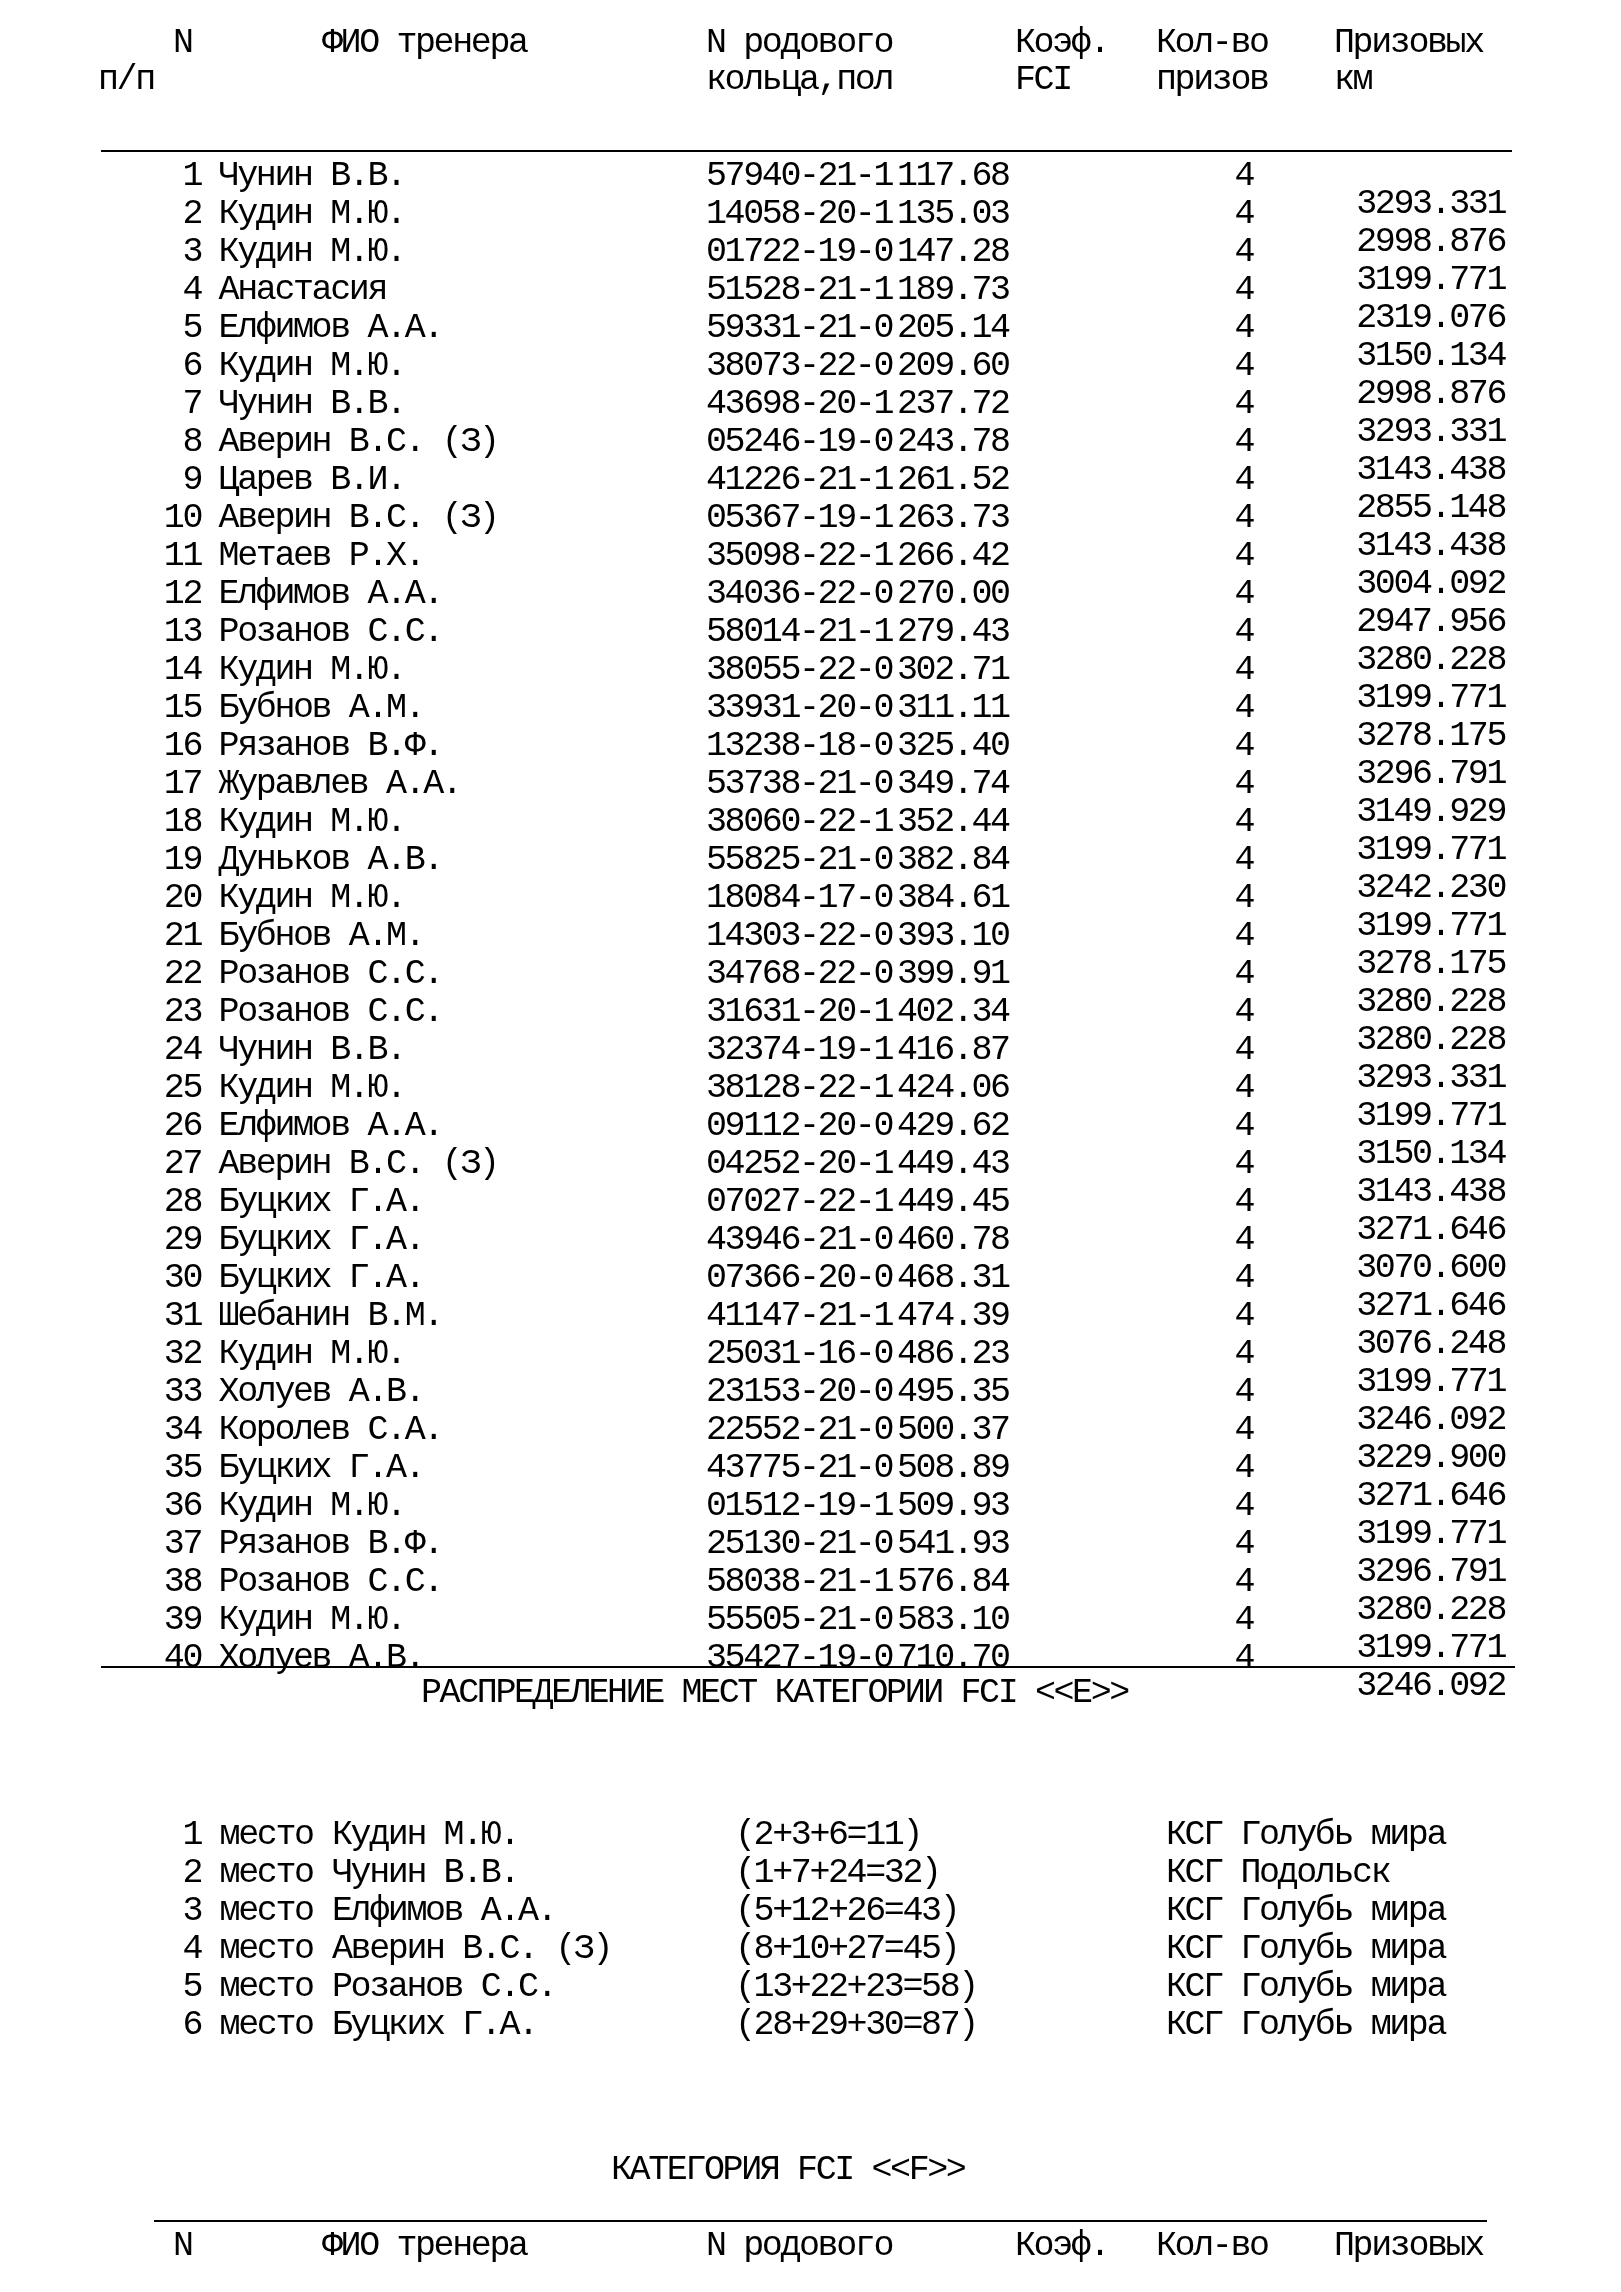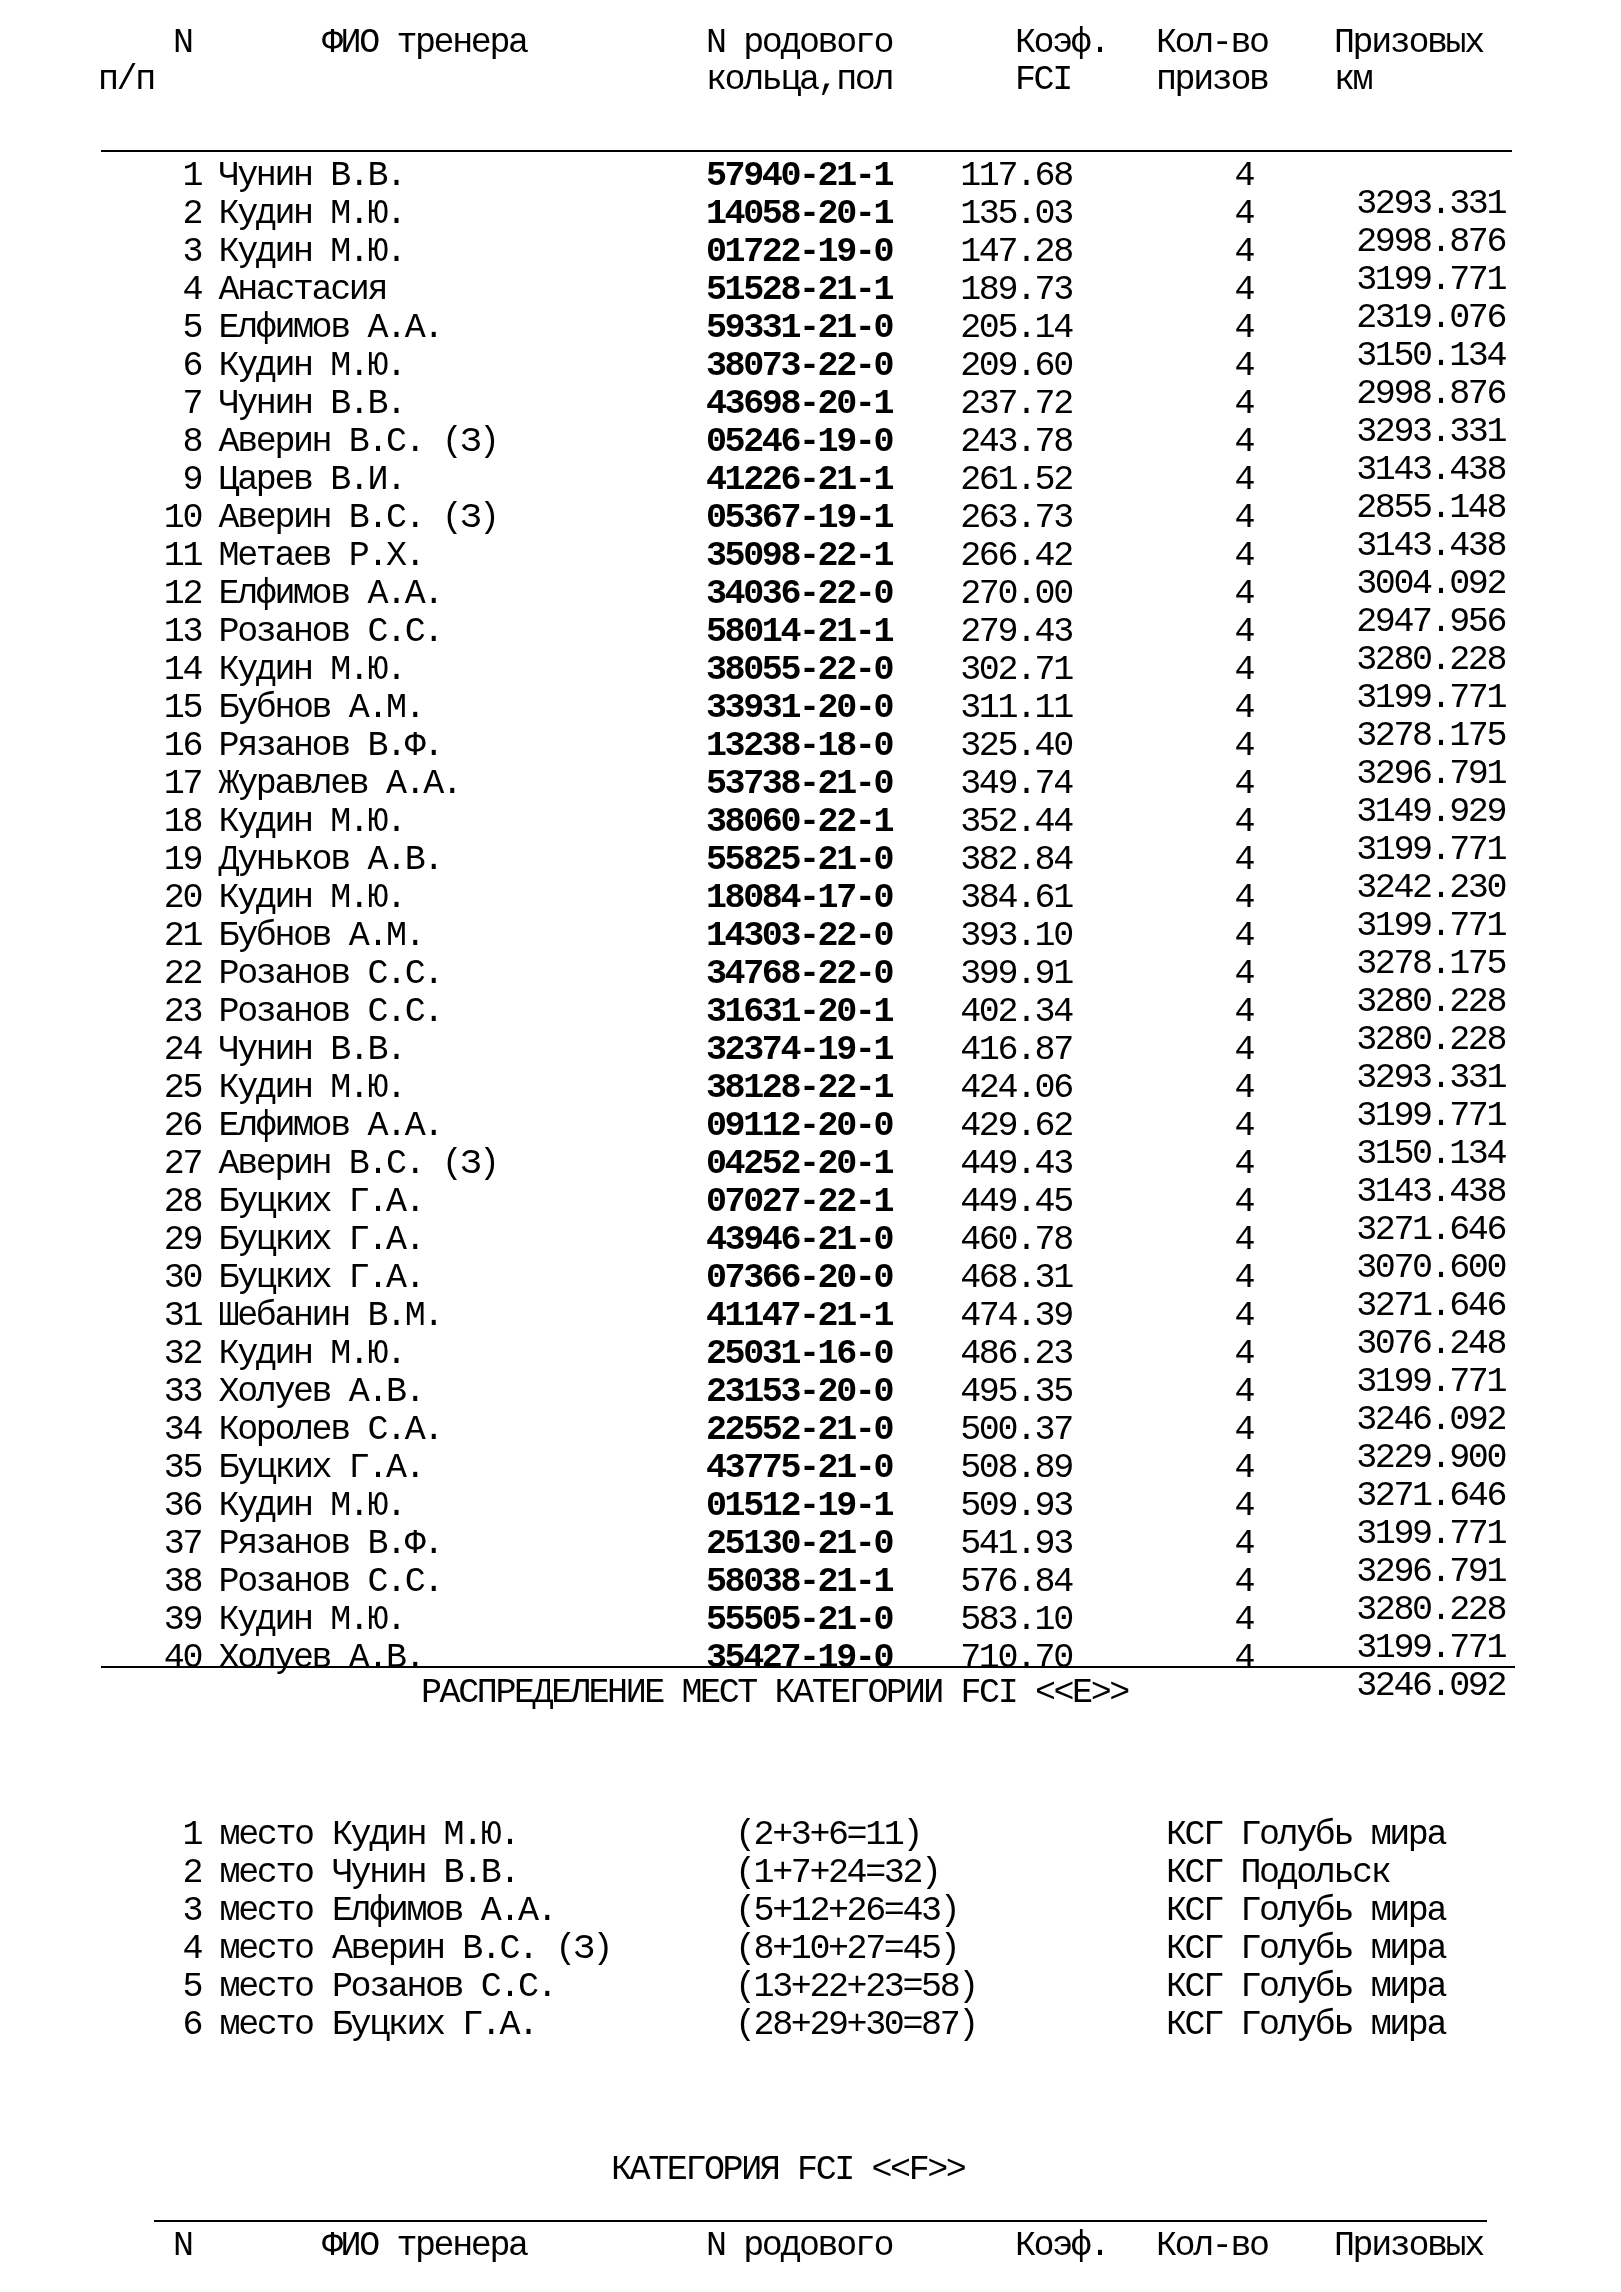--- a/index.html
+++ b/index.html
@@ -19,22 +19,22 @@
   .h-km{left:1334px;}
   .rule{position:absolute;height:0;border-top:2.9px solid #000;}
   .rule-1{top:150px;left:101px;width:1411px;}
   .rule-2{top:1666px;left:101px;width:1414px;}
   .rule-3{top:2220px;left:154px;width:1333px;}
   .rows{position:absolute;top:157px;left:98px;width:1416px;}
   .t-row{display:flex;height:38px;white-space:pre;}
   .t-row > span{display:block;box-sizing:border-box;overflow:visible;}
   .c-num{width:103px;text-align:right;}
   .c-name{width:505px;padding-left:17.6px;}
-  .c-ring{width:191px;font-weight:bold;}
-  .c-coef{width:238px;text-align:center;}
+  .c-ring{width:191px;}
+  .c-coef{width:238px;text-align:left;}
   .c-prizes{width:118px;text-align:right;}
   .c-km{width:252px;text-align:right;margin-top:28px;}
   .title-e{position:absolute;top:1674px;left:421px;white-space:pre;}
   .title-f{position:absolute;top:2151px;left:611px;white-space:pre;}
   .places{position:absolute;top:1816px;left:98px;width:1416px;}
   .p-row{display:flex;height:38px;white-space:pre;}
   .p-row > span{display:block;box-sizing:border-box;}
   .p-num{width:103px;text-align:right;}
   .p-mesto{width:131px;padding-left:18.6px;}
   .p-name{width:403px;}

